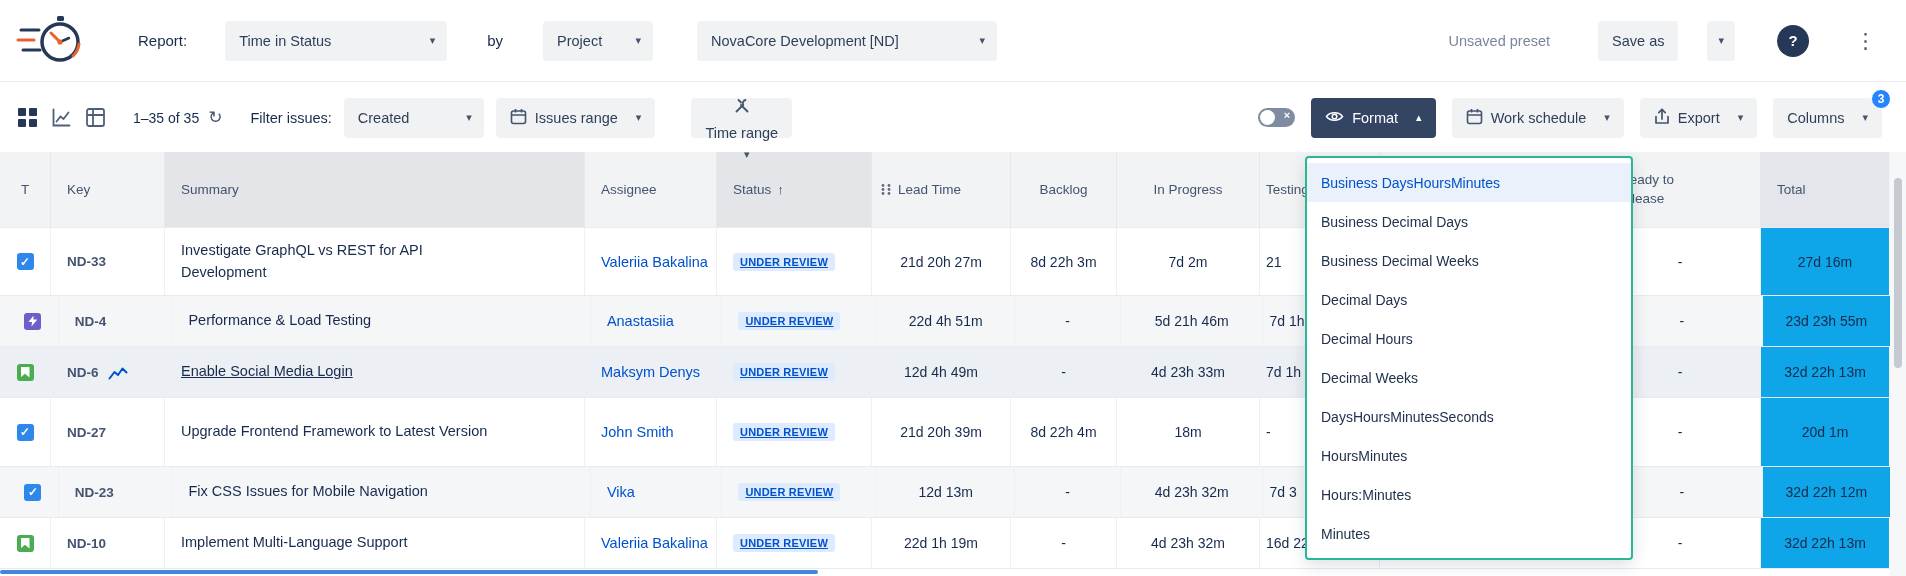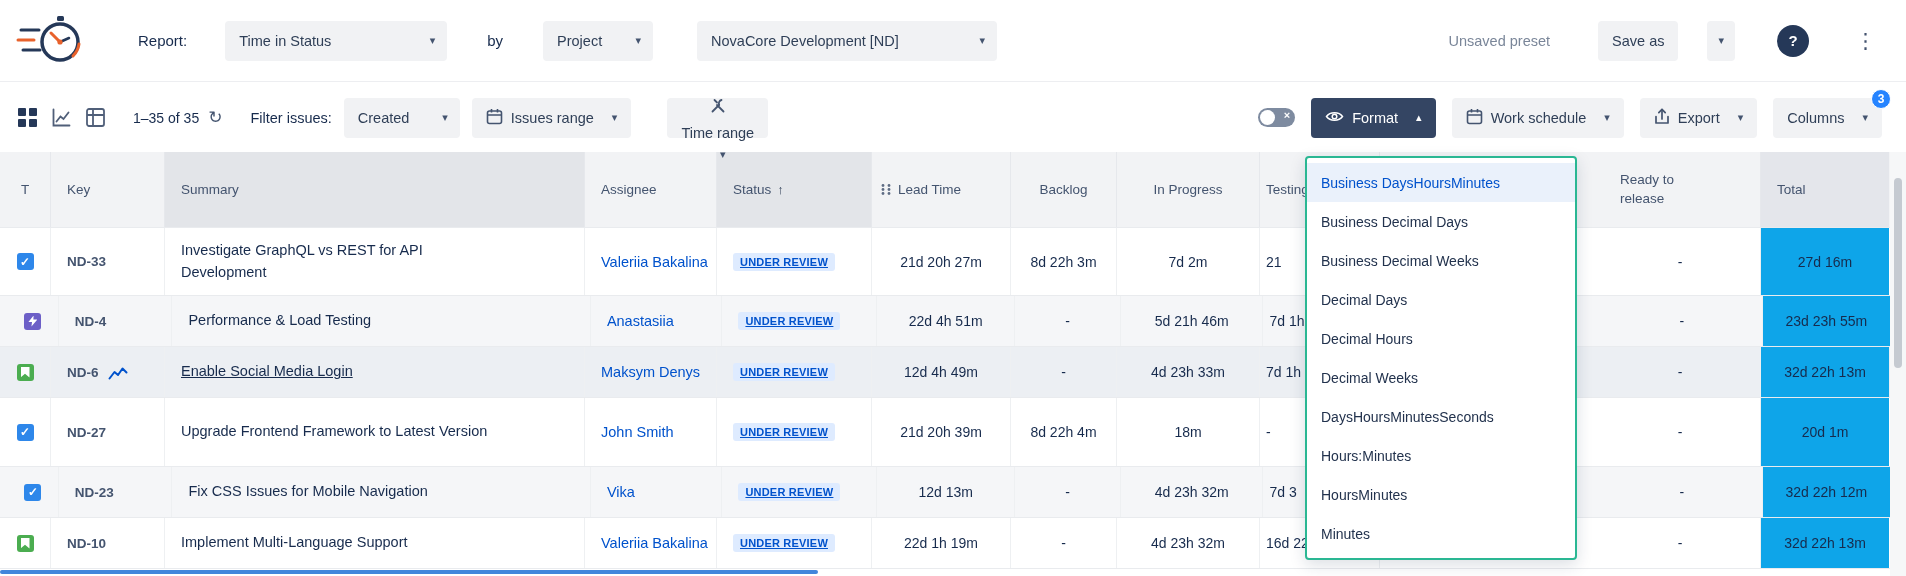--- a/index.html
+++ b/index.html
@@ -86,21 +86,21 @@
   .type.task{ background:#2E87EA; }
   .type.task::after{ content:"✓"; color:#fff; font-size:12px; font-weight:700; }
   .type.bolt{ background:#6C5FC7; }
   .type.bolt::after{ content:""; width:9px; height:11px; background:#fff;
          clip-path:polygon(58% 0,0 58%,40% 58%,34% 100%,100% 36%,55% 36%); }
   .type.story{ background:#4BAD50; }
   .type.story::after{ content:""; width:9px; height:11px; background:#fff;
          clip-path:polygon(0 0,100% 0,100% 100%,50% 66%,0 100%); }
 
   
-  .menu{ position:absolute; left:1305px; top:156px; width:272px; background:#fff;
+  .menu{ position:absolute; left:1305px; top:156px; width:328px; background:#fff;
          border:2px solid #2AB793; border-radius:4px; z-index:40; padding:5px 0;
          box-shadow:0 5px 16px rgba(23,43,77,.15); }
   .mi{ height:39px; display:flex; align-items:center; padding:0 14px;
        font-size:14px; color:#22324D; cursor:pointer; white-space:nowrap; }
   .mi.selected{ color:#0052CC; background:#EAF1FB; }
 
   
   .vscroll{ position:absolute; right:0; top:152px; width:16px; height:424px; background:#F6F7F8; }
   .vthumb{ position:absolute; left:4px; top:26px; width:8px; height:190px;
            background:#C5CAD1; border-radius:4px; cursor:pointer; }
@@ -175,21 +175,21 @@
       <span class="vicon">
         <svg width="19" height="19" viewBox="0 0 19 19" fill="none" stroke="#505F79" stroke-width="1.8">
           <rect x="1" y="1" width="17" height="17" rx="2"></rect>
             <path d="M7 1 V18 M1 7 H18"></path>
         </svg>
       </span>
     </div>
     <span class="count">1–35 of 35</span>
     <span class="refresh">↻</span>
     <span class="filterlabel">Filter issues:</span>
-    <div class="sel" style="width:116px">
+    <div class="sel" style="width:140px">
       <span>Created</span>
       <span class="chev">▾</span>
     </div>
     <div class="btn ml12">
       <span>
         <svg width="17" height="17" viewBox="0 0 17 17" fill="none" stroke="#44546F" stroke-width="1.6">
           <rect x="1.5" y="3" width="14" height="12.5" rx="2"></rect>
             <path d="M1.5 7 H15.5 M5.5 1 V4.5 M11.5 1 V4.5"></path>
         </svg>
       </span>
@@ -533,22 +533,22 @@
   </div>
 
   <div class="menu">
     <div class="mi selected">Business DaysHoursMinutes</div>
     <div class="mi">Business Decimal Days</div>
     <div class="mi">Business Decimal Weeks</div>
     <div class="mi">Decimal Days</div>
     <div class="mi">Decimal Hours</div>
     <div class="mi">Decimal Weeks</div>
     <div class="mi">DaysHoursMinutesSeconds</div>
+    <div class="mi">HoursMinutes</div>
     <div class="mi">Hours:Minutes</div>
-    <div class="mi">HoursMinutes</div>
     <div class="mi">Minutes</div>
   </div>
 
   <div class="vscroll">
     <div class="vthumb"></div>
   </div>
   <div class="hbar"></div>
 
 </div>
 

